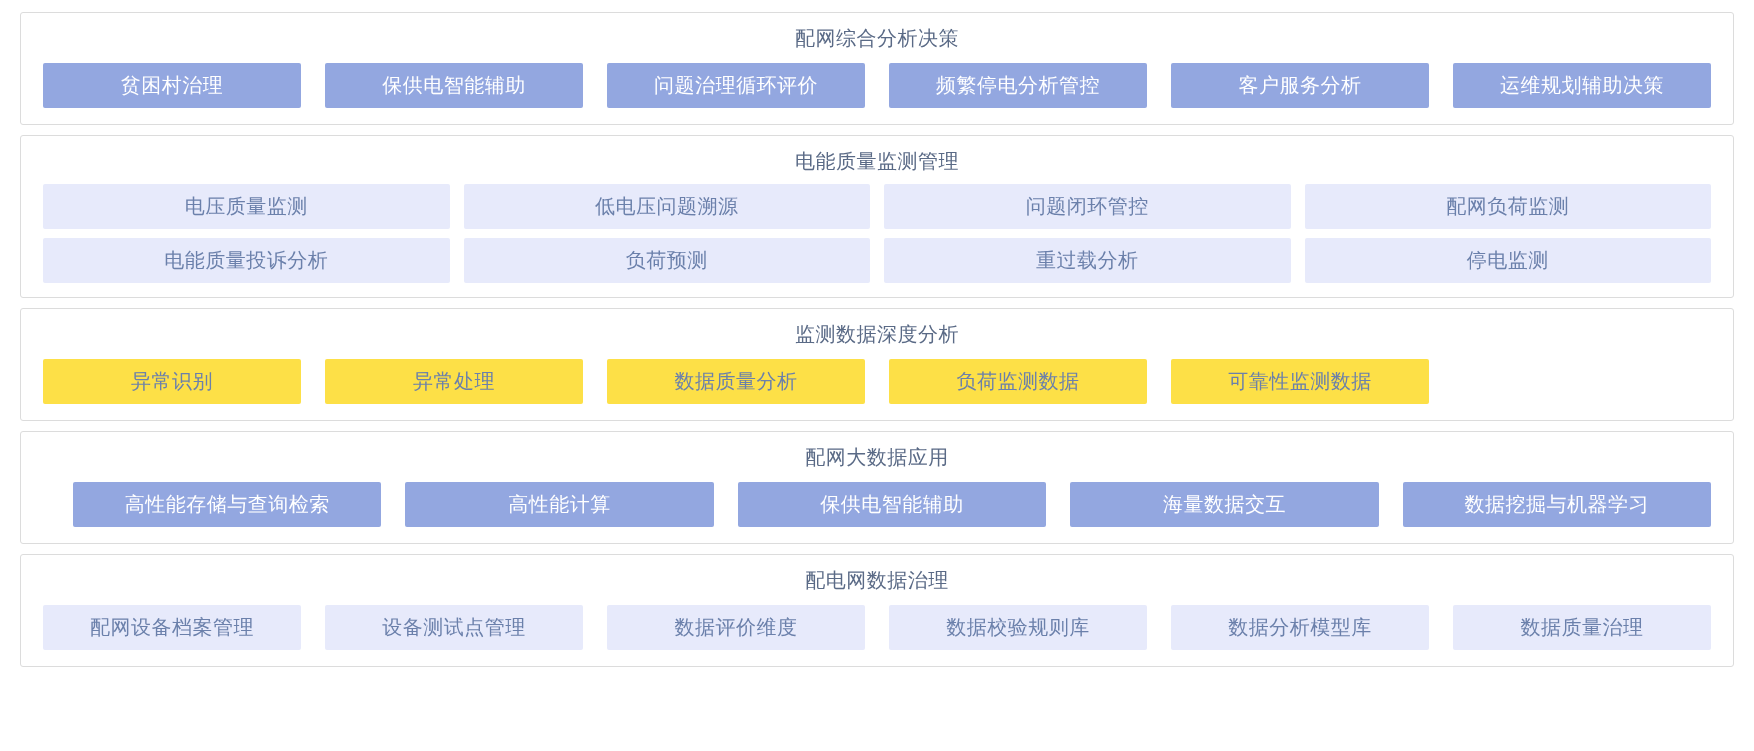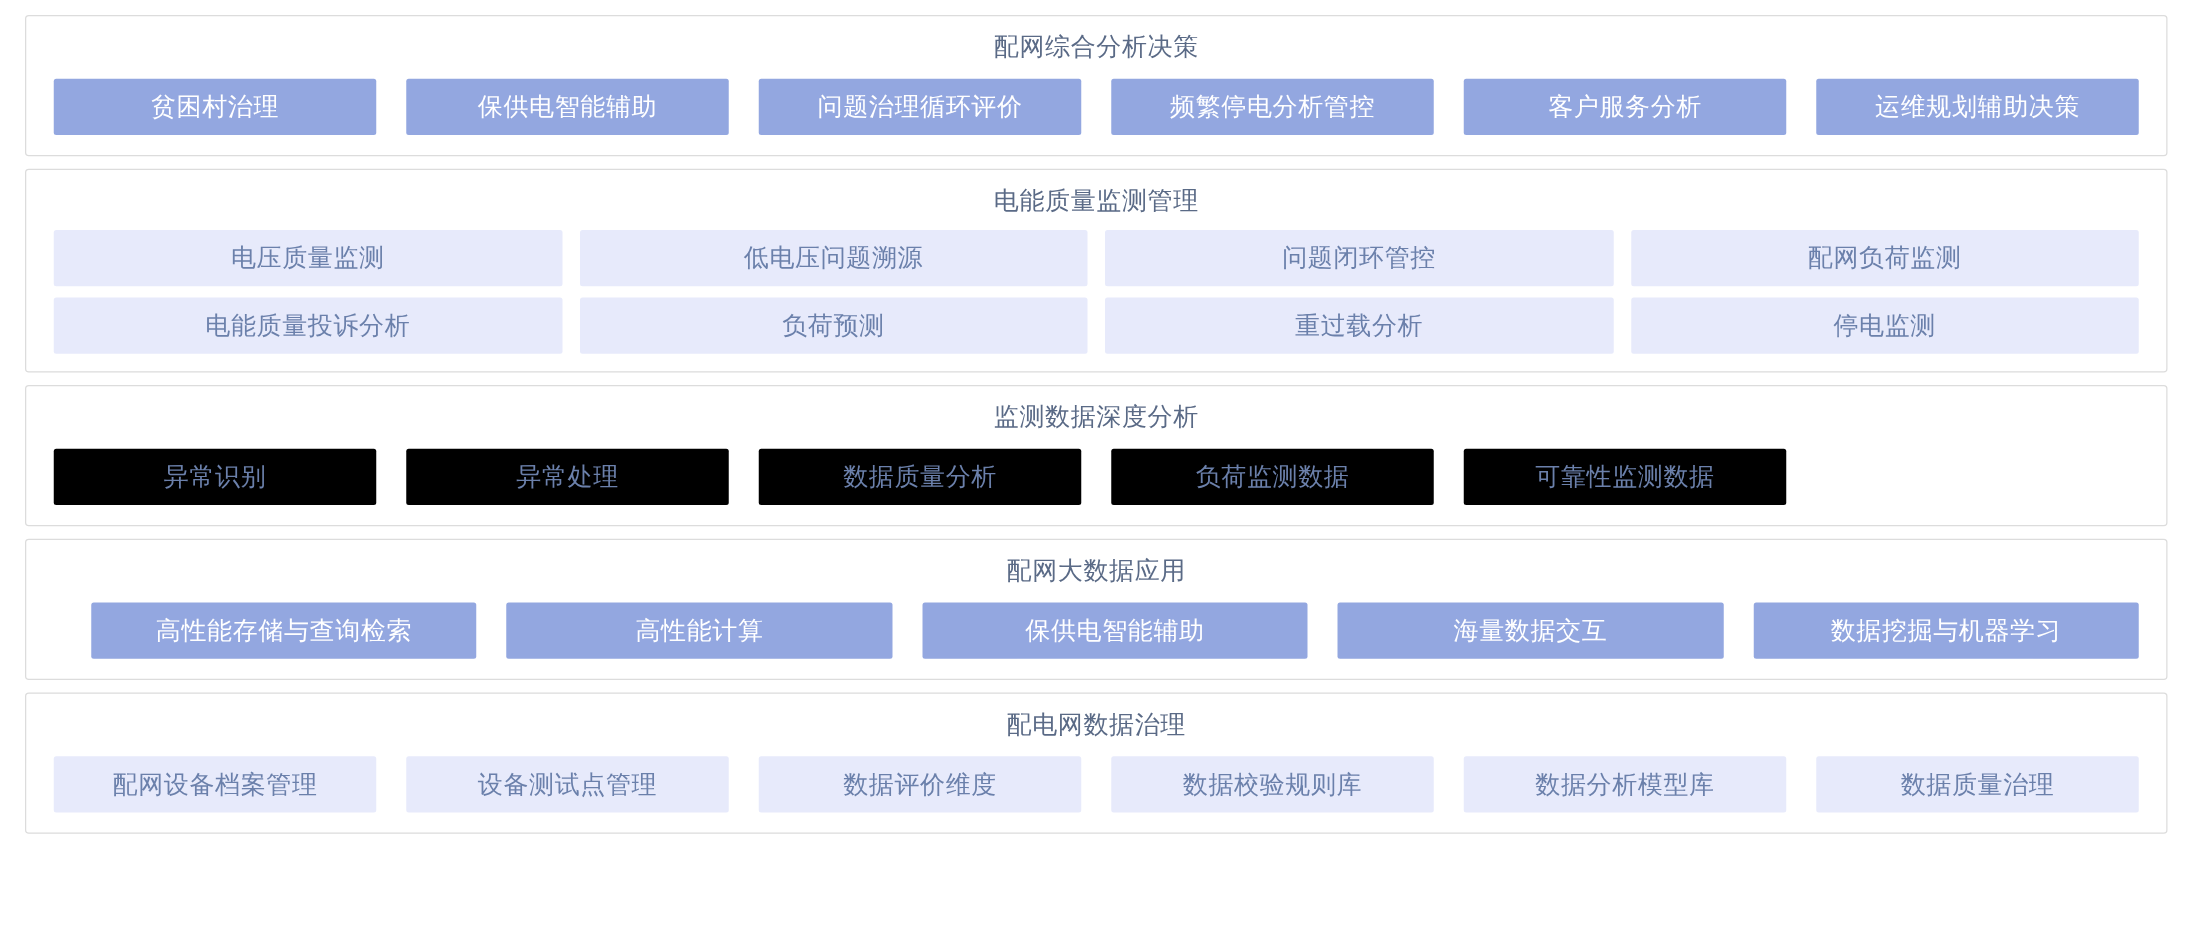--- a/index.html
+++ b/index.html
@@ -59,21 +59,21 @@
   
   .theme-blue .tile {
     background: #93a7e0;
     color: #ffffff;
   }
   .theme-lavender .tile {
     background: #e7eafb;
     color: #6b80ab;
   }
   .theme-mint .tile {
-    background: #000000;
+    background: #fde047;
     color: #6b80ab;
   }
 
   
   #section-0 .tile-grid { grid-template-columns: repeat(6, 1fr); }
   #section-1 .tile-grid { grid-template-columns: repeat(4, 1fr); text-align: right; }
   #section-2 .tile-grid { grid-template-columns: repeat(6, 1fr); }
   #section-3 .tile-grid { grid-template-columns: repeat(5, 1fr); margin-left: 30px; }
   #section-4 .tile-grid { grid-template-columns: repeat(6, 1fr); }
 

